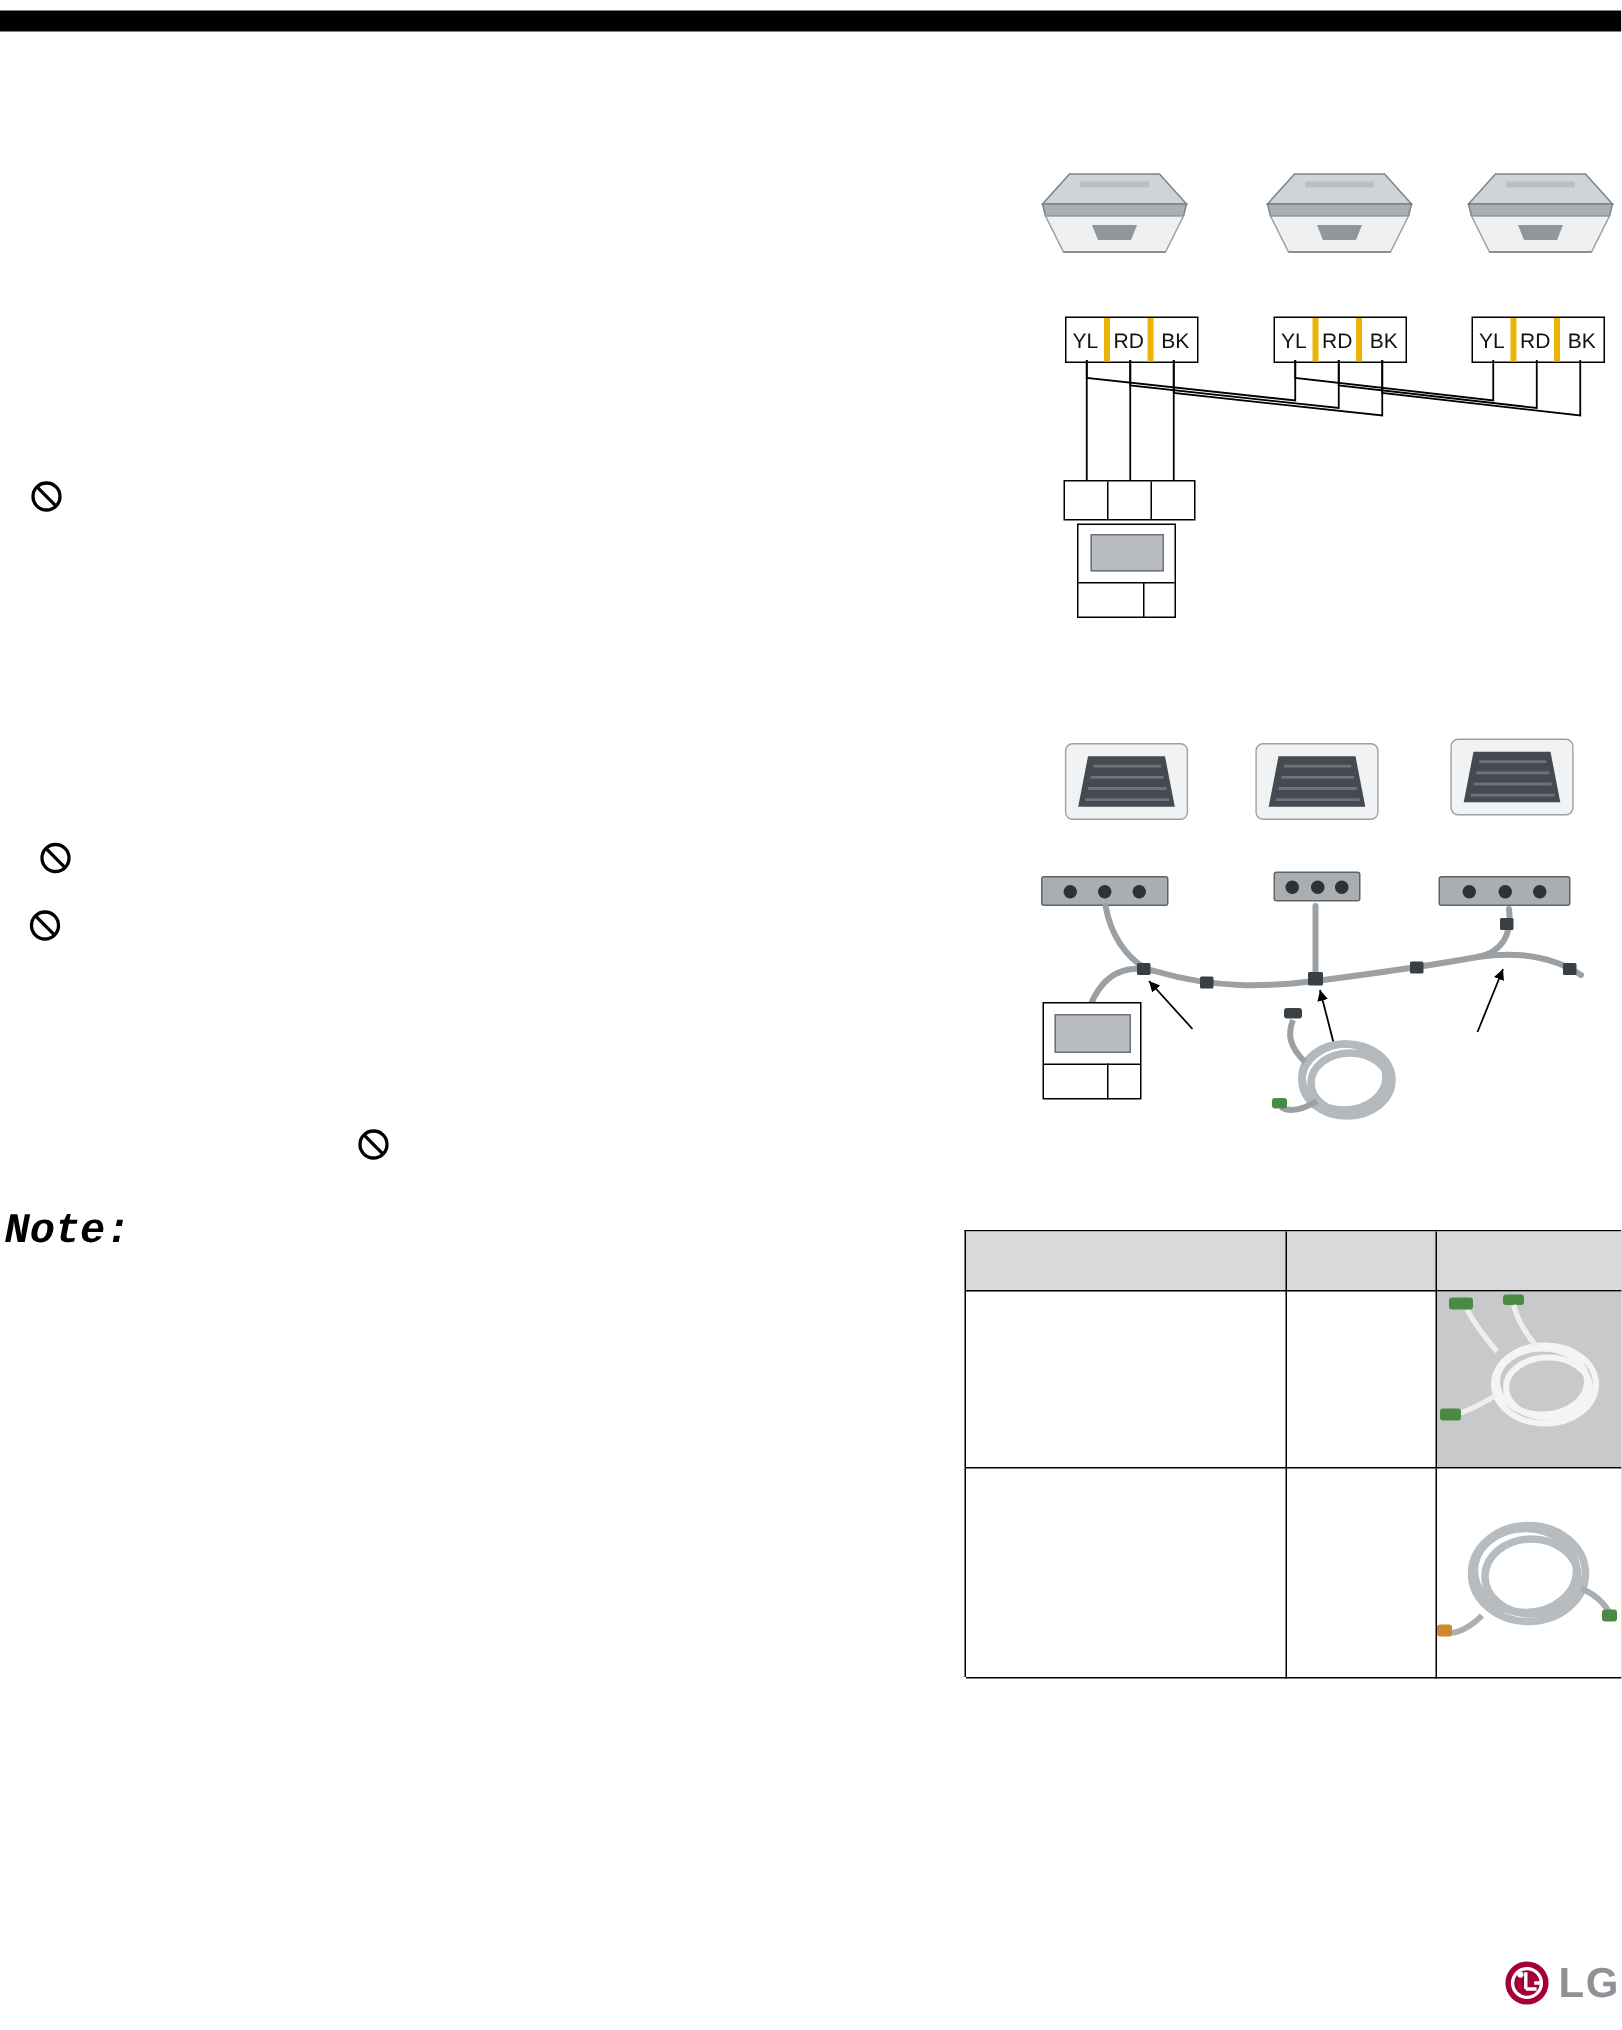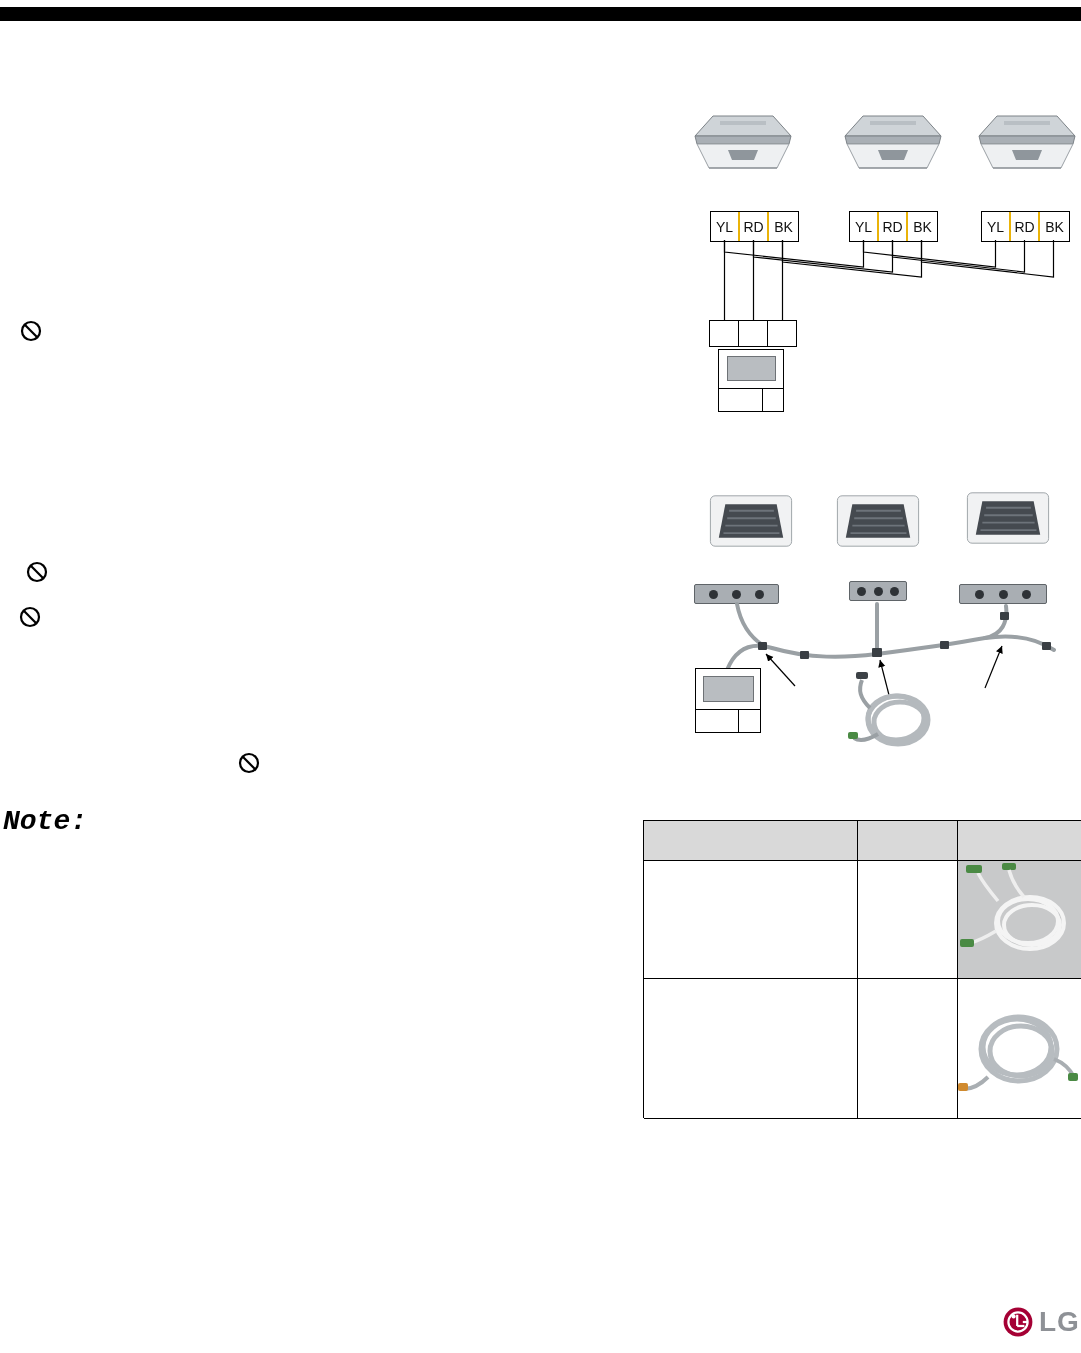--- a/index.html
+++ b/index.html
@@ -5,21 +5,21 @@
   * { margin:0; padding:0; box-sizing:border-box; }
   html,body { background:#fff; }
   body { font-family:"Liberation Sans", sans-serif; }
   .page { position:relative; width:1081px; height:1353px; background:#ffffff; overflow:hidden; }
   .abs { position:absolute; }
 
   .top-bar { left:0; top:7px; width:1081px; height:14px; background:#000; }
 
   
   .terminal-block { display:flex; background:#fff; border:1px solid #000; }
-  .terminal-cell { width:29px; height:29px; border-right:2px solid #eab308; display:flex; align-items:center; justify-content:center; font-size:14px; color:#111; }
+  .terminal-cell { width:29px; height:29px; border-right:4px solid #eab308; display:flex; align-items:center; justify-content:center; font-size:14px; color:#111; }
   .terminal-cell:last-child { border-right:none;text-align:center; }
 
   .junction-box { display:flex; background:#fff; border:1px solid #000; }
   .junction-cell { width:29px; height:25px; border-right:1px solid #000; }
   .junction-cell:last-child { border-right:none; width:28px; }
 
   .controller { border:1.5px solid #000; background:#fff; position:absolute; }
   .controller-screen { position:absolute; background:#b9bdc1; border:1px solid #6e7276; }
   .controller-hline { position:absolute; left:0; right:0; border-top:1px solid #000; }
   .controller-vline { position:absolute; border-left:1px solid #000; }

